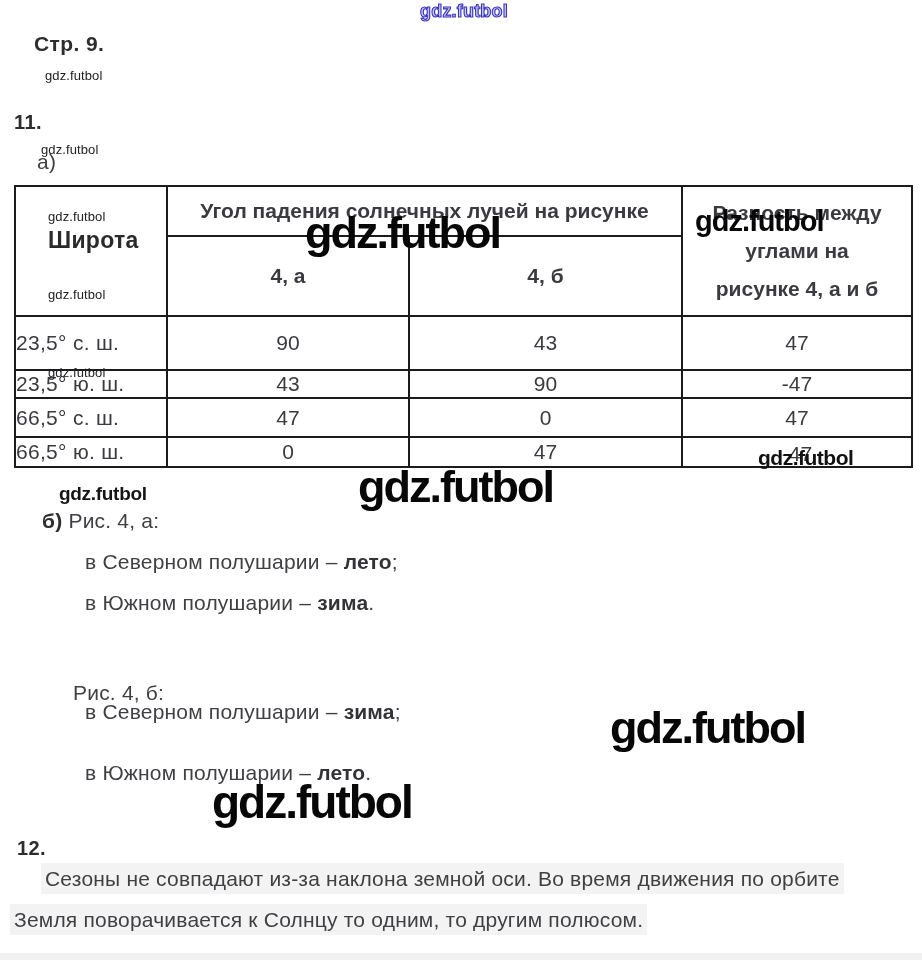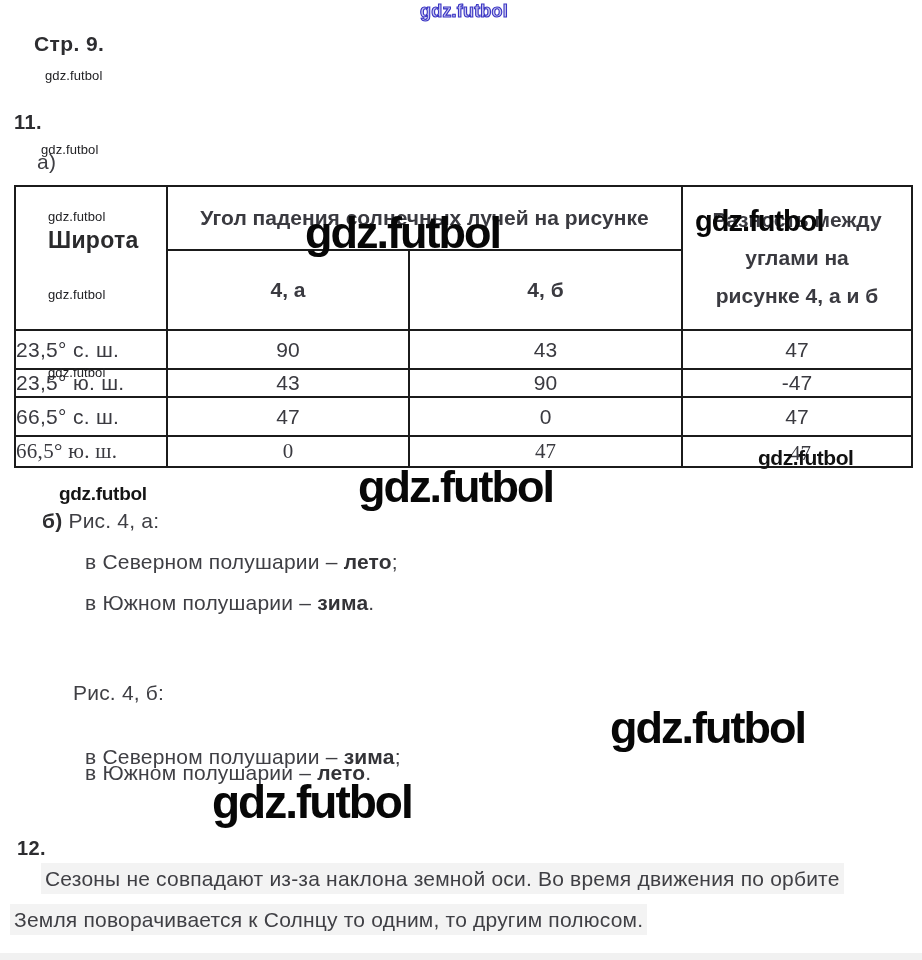--- a/index.html
+++ b/index.html
@@ -99,60 +99,60 @@
       <td rowspan="2" class="c-diff-head th">
         <div>Разность между</div>
         <div>углами на</div>
         <div>рисунке 4, а и б</div>
       </td>
     </tr>
     <tr style="height:80px;margin-left:24px;">
       <td class="c-sub th">4, а</td>
       <td class="c-sub th">4, б</td>
     </tr>
-    <tr style="height:39px;">
+    <tr style="height:54px;">
       <td class="c-rowlab">23,5° с. ш.</td>
       <td class="c-num">90</td>
       <td class="c-num">43</td>
       <td class="c-num">47</td>
     </tr>
     <tr style="height:28px;">
       <td class="c-rowlab">23,5° ю. ш.</td>
       <td class="c-num">43</td>
       <td class="c-num">90</td>
       <td class="c-num">-47</td>
     </tr>
     <tr style="height:39px;">
       <td class="c-rowlab">66,5° с. ш.</td>
       <td class="c-num">47</td>
       <td class="c-num">0</td>
       <td class="c-num">47</td>
     </tr>
-    <tr style="height:23px;font-family:Liberation Serif, serif;">
+    <tr style="height:23px;">
       <td class="c-rowlab">66,5° ю. ш.</td>
       <td class="c-num">0</td>
       <td class="c-num">47</td>
       <td class="c-num" style="vertical-align:top;padding-top:4px;">-47</td>
     </tr>
   </tbody>
     </table>
 
   <div class="t body-text" style="left:42px;top:508px;">
     <span class="season" style="color:#2e2e31;">б)</span>
     <span>Рис. 4, а:</span>
   </div>
   <div class="t body-text" style="left:85px;top:549px;">
     <span>в Северном полушарии – </span><span class="season">лето</span><span>;</span>
   </div>
   <div class="t body-text" style="left:85px;top:590px;">
     <span>в Южном полушарии – </span><span class="season">зима</span><span>.</span>
   </div>
 
   <div class="t body-text" style="left:73px;top:680px;">Рис. 4, б:</div>
-  <div class="t body-text" style="left:85px;top:744px;">
+  <div class="t body-text" style="left:85px;top:699px;">
     <span>в Северном полушарии – </span><span class="season">зима</span><span>;</span>
   </div>
   <div class="t body-text" style="left:85px;top:760px;">
     <span>в Южном полушарии – </span><span class="season">лето</span><span>.</span>
   </div>
 
   <div class="t h-num" style="left:17px;top:836px;font-size:20px;">12.</div>
   <div class="t body-text scanline" style="left:45px;top:866px;">
     <span>Сезоны не совпадают из-за наклона земной оси. Во время движения по орбите</span>
   </div>

